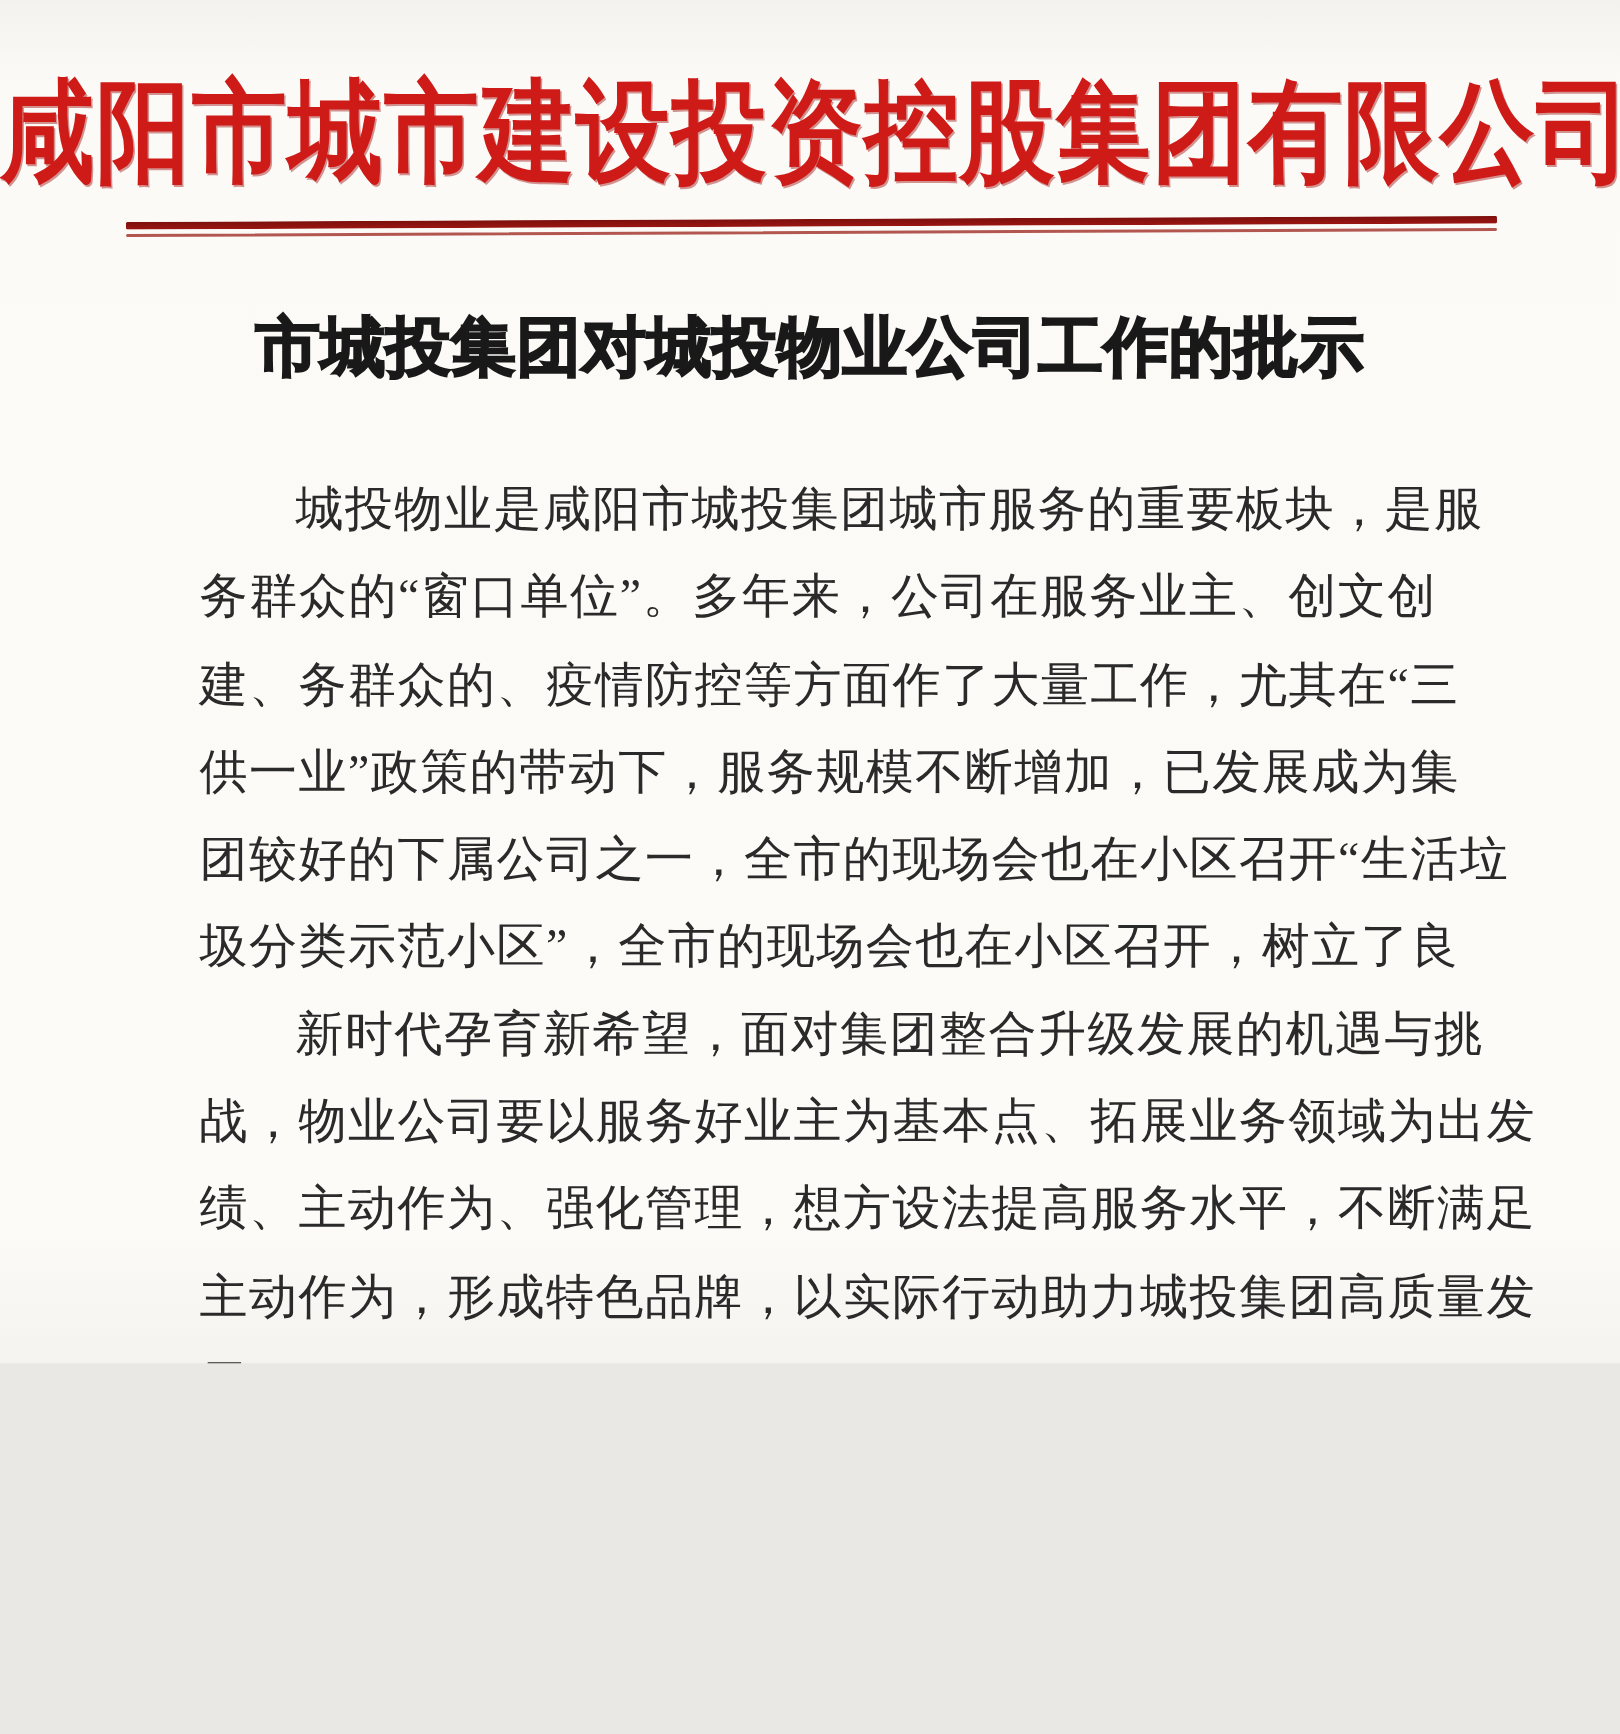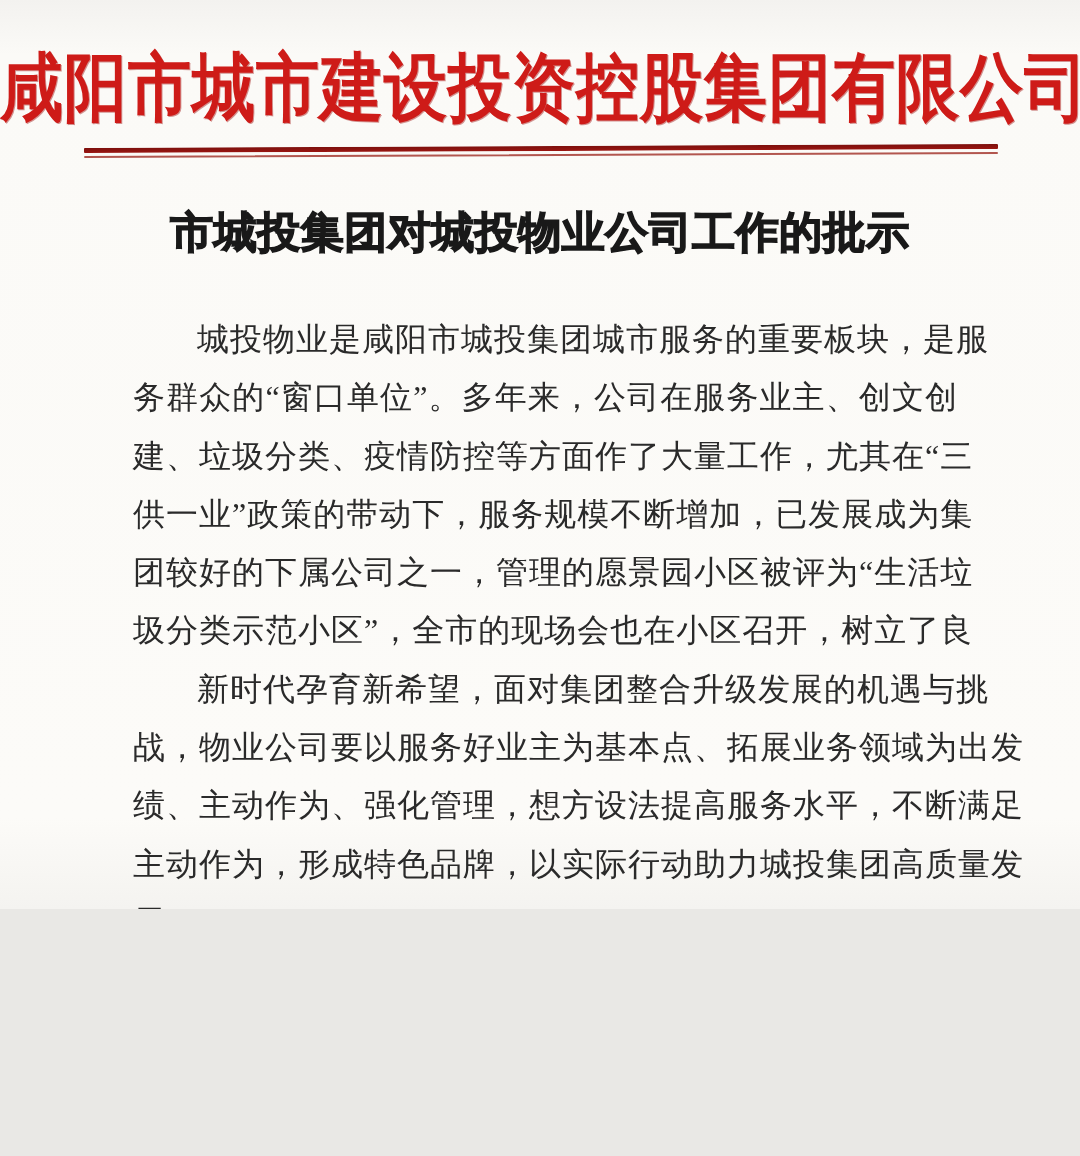--- a/index.html
+++ b/index.html
@@ -99,23 +99,23 @@
     </div>
   </header>
 
   <h2 class="doc-title">市城投集团对城投物业公司工作的批示</h2>
 
   <main class="body-text">
 
     <section>
       <div class="line indent">城投物业是咸阳市城投集团城市服务的重要板块，是服</div>
       <div class="line">务群众的“窗口单位”。多年来，公司在服务业主、创文创</div>
-      <div class="line">建、垃圾分类、疫情防控等方面作了大量工作，尤其在“三</div>
+      <div class="line">建、务群众的、疫情防控等方面作了大量工作，尤其在“三</div>
       <div class="line">供一业”政策的带动下，服务规模不断增加，已发展成为集</div>
-      <div class="line">团较好的下属公司之一，管理的愿景园小区被评为“生活垃</div>
+      <div class="line">团较好的下属公司之一，全市的现场会也在小区召开“生活垃</div>
       <div class="line">圾分类示范小区”，全市的现场会也在小区召开，树立了良</div>
     </section>
 
     <section>
       <div class="line indent">新时代孕育新希望，面对集团整合升级发展的机遇与挑</div>
       <div class="line">战，物业公司要以服务好业主为基本点、拓展业务领域为出发</div>
       <div class="line">绩、主动作为、强化管理，想方设法提高服务水平，不断满足</div>
       <div class="line">主动作为，形成特色品牌，以实际行动助力城投集团高质量发</div>
       <div class="line short">展。</div>
     </section>

